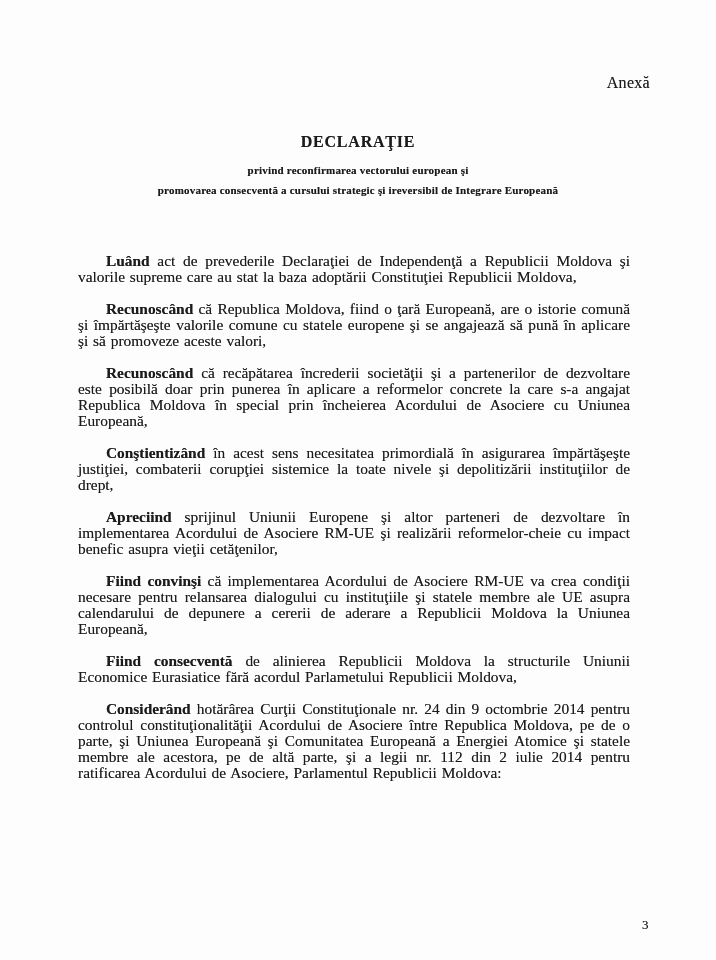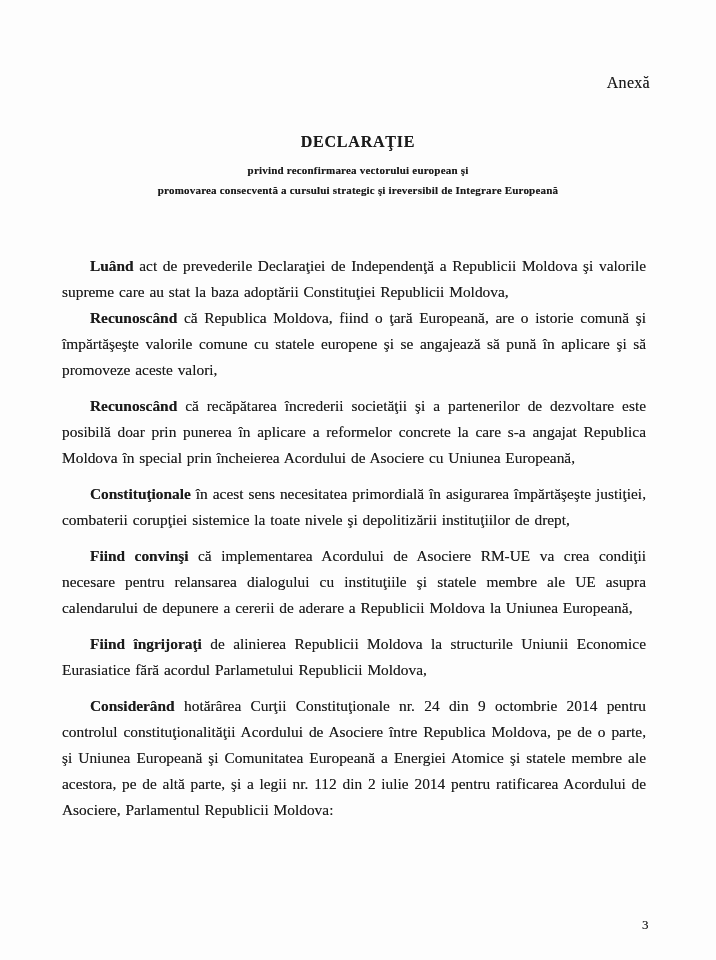--- a/index.html
+++ b/index.html
@@ -34,23 +34,23 @@
     font-size: 11px;
     font-weight: bold;
     letter-spacing: 0.2px;
   }
   .doc-subtitle.line1 { margin-top: 13px; }
   .doc-subtitle.line2 { margin-top: 8px; text-align: center; }
   .body-text {
     margin: 57px 70px 0 62px;
   }
   p.para {
-    margin: 0;
+    margin: 16px;
     font-size: 15.4px;
-    line-height: 26px;
+    line-height: 16px;
     text-align: justify;
     text-indent: 28px;
     word-spacing: 1px;
   }
   p.para.spaced { margin-top: 10px; }
   .lead { font-weight: bold; }
   .page-num {
     position: absolute;
     top: 917px;
     left: 642px;
@@ -65,19 +65,20 @@
 <h1 class="doc-title">DECLARAŢIE</h1>
 
 <div class="doc-subtitle line1">privind reconfirmarea vectorului european şi</div>
 
 <div class="doc-subtitle line2">promovarea consecventă a cursului strategic şi ireversibil de Integrare Europeană</div>
 
 <div class="body-text" id="paragraphs">
     <p class="para"><b class="lead">Luând</b> <span>act de prevederile Declaraţiei de Independenţă a Republicii Moldova şi valorile supreme care au stat la baza adoptării Constituţiei Republicii Moldova,</span></p>
     <p class="para"><b class="lead">Recunoscând</b> <span>că Republica Moldova, fiind o ţară Europeană, are o istorie comună şi împărtăşeşte valorile comune cu statele europene şi se angajează să pună în aplicare şi să promoveze aceste valori,</span></p>
     <p class="para spaced"><b class="lead">Recunoscând</b> <span>că recăpătarea încrederii societăţii şi a partenerilor de dezvoltare este posibilă doar prin punerea în aplicare a reformelor concrete la care s-a angajat Republica Moldova în special prin încheierea Acordului de Asociere cu Uniunea Europeană,</span></p>
-    <p class="para spaced"><b class="lead">Constituţionale</b> <span>în acest sens necesitatea primordială în asigurarea împărtăşeşte justiţiei, combaterii corupţiei sistemice la toate nivele şi depolitizării instituţiilor de drept,</span></p>
+    <p class="para spaced"><b class="lead">Conştientizând</b> <span>în acest sens necesitatea primordială în asigurarea împărtăşeşte justiţiei, combaterii corupţiei sistemice la toate nivele şi depolitizării instituţiilor de drept,</span></p>
+    <p class="para spaced"><b class="lead">Apreciind</b> <span>sprijinul Uniunii Europene şi altor parteneri de dezvoltare în implementarea Acordului de Asociere RM-UE şi realizării reformelor-cheie cu impact benefic asupra vieţii cetăţenilor,</span></p>
     <p class="para spaced"><b class="lead">Fiind convinşi</b> <span>că implementarea Acordului de Asociere RM-UE va crea condiţii necesare pentru relansarea dialogului cu instituţiile şi statele membre ale UE asupra calendarului de depunere a cererii de aderare a Republicii Moldova la Uniunea Europeană,</span></p>
-    <p class="para spaced"><b class="lead">Fiind îngrijoraţi</b> <span>de alinierea Republicii Moldova la structurile Uniunii Economice Eurasiatice fără acordul Parlametului Republicii Moldova,</span></p>
+    <p class="para spaced"><b class="lead">Fiind consecventă</b> <span>de alinierea Republicii Moldova la structurile Uniunii Economice Eurasiatice fără acordul Parlametului Republicii Moldova,</span></p>
     <p class="para spaced"><b class="lead">Considerând</b> <span>hotărârea Curţii Constituţionale nr. 24 din 9 octombrie 2014 pentru controlul constituţionalităţii Acordului de Asociere între Republica Moldova, pe de o parte, şi Uniunea Europeană şi Comunitatea Europeană a Energiei Atomice şi statele membre ale acestora, pe de altă parte, şi a legii nr. 112 din 2 iulie 2014 pentru ratificarea Acordului de Asociere, Parlamentul Republicii Moldova:</span></p>
   </div>
 
 <div class="page-num">3</div>
 
 </body></html>

